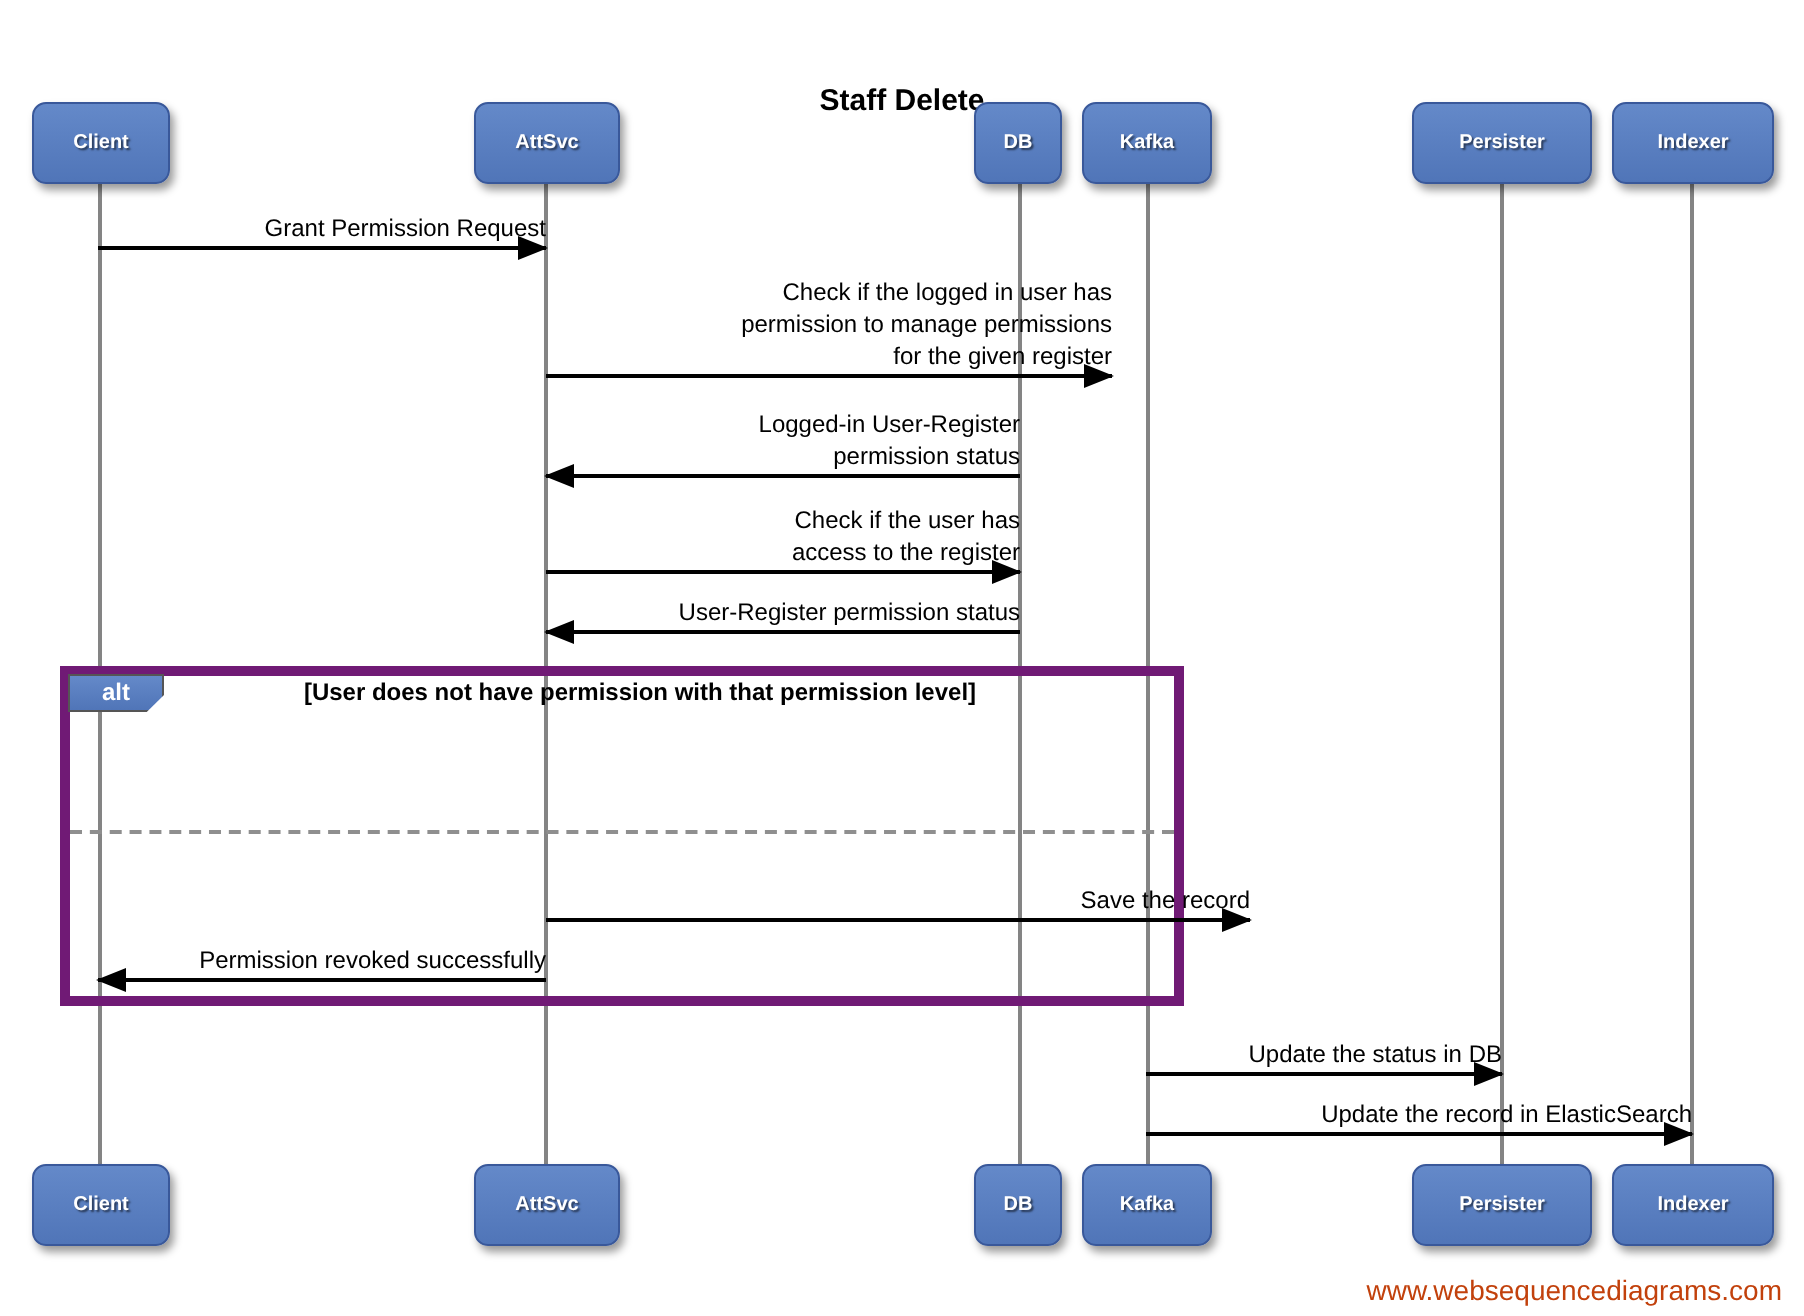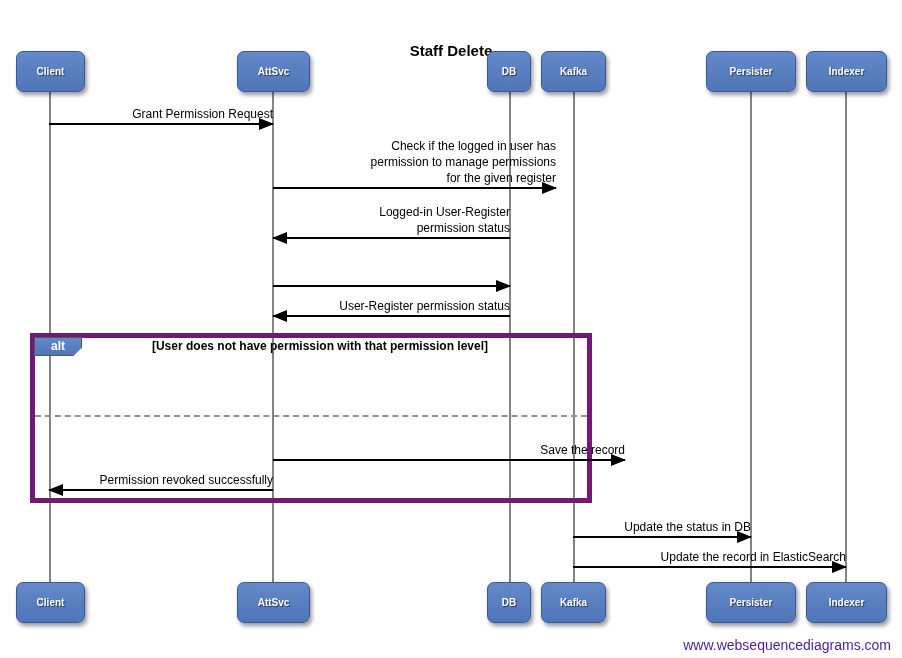--- a/index.html
+++ b/index.html
@@ -97,21 +97,21 @@
   }
   .alt-divider {
     position: absolute;
     left: 0; right: 0; top: 77px;
     border-top: 2px dashed #8f8f8f;
   }
   .footer {
     position: absolute;
     right: 11px; bottom: 5px;
     font-size: 14px;
-    color: #4c1d95;
+    color: #c2410c;
   }
 </style>
 </head>
 <body>
 
 <div id="diagram">
 
   <div class="title">Staff Delete</div>
 
   <div class="lifeline" style="left:49px"></div>
@@ -159,20 +159,22 @@
 
   <div class="msg dir-left" style="left:273px; top:201px; width:237px; height:38px;">
     <div class="lbl">Logged-in User-Register
 permission status</div>
     <div class="line">
         <span class="head"></span>
       </div>
   </div>
 
   <div class="msg dir-right" style="left:273px; top:249px; width:237px; height:38px;">
+    <div class="lbl">Check if the user has
+access to the register</div>
     <div class="line">
         <span class="head"></span>
       </div>
   </div>
 
   <div class="msg dir-left" style="left:273px; top:295px; width:237px; height:22px;">
     <div class="lbl">User-Register permission status</div>
     <div class="line">
         <span class="head"></span>
       </div>

